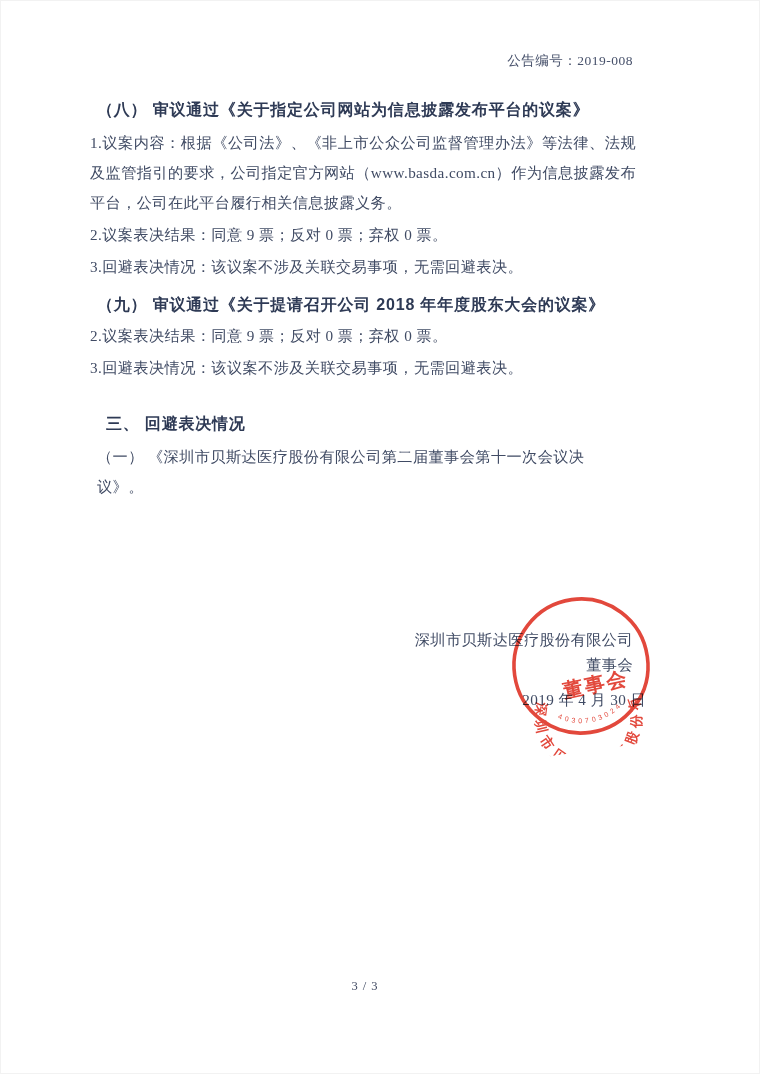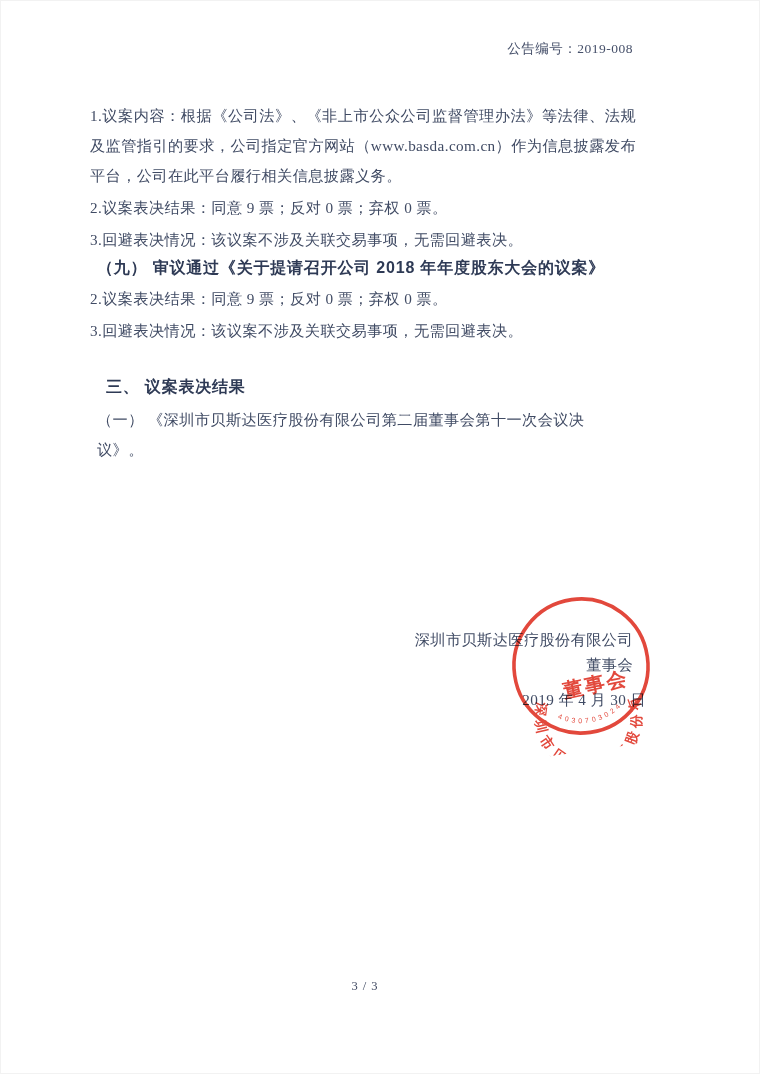--- a/index.html
+++ b/index.html
@@ -9,42 +9,42 @@
     height: 1074px;
     margin: 0 auto;
     background: #ffffff;
     overflow: hidden;
     font-family: "Liberation Serif", "DejaVu Serif", serif;
     color: #3f4961;
     box-shadow: inset 0 0 0 1px #f2f2f2;
   }
   .doc-number {
     position: absolute;
-    top: 40px;
+    top: 52px;
     right: 127px;
     font-size: 13.5px;
     letter-spacing: 0.5px;
     color: #46506a;
   }
   .content {
     position: absolute;
     left: 88px;
     top: 99px;
     width: 550px;
   }
   .section-heading {
     font-family: "Liberation Sans", "DejaVu Sans", sans-serif;
     font-weight: 700;
     font-size: 16px;
     line-height: 21px;
     color: #2e3a55;
     letter-spacing: 0.8px;
     margin: 0 0 8px 9px;
   }
-  .section-heading.second { margin-top: 2px; margin-bottom: 6px; }
+  .section-heading.second { margin-top: 12px; margin-bottom: 6px; }
   .para {
     margin: 2px;
     font-size: 15.2px;
     line-height: 30px;
     letter-spacing: 0.4px;
     text-align: justify;
     color: #404b64;
   }
   .docs-heading {
     font-family: "Liberation Sans", "DejaVu Sans", sans-serif;
@@ -116,29 +116,30 @@
 </style>
 </head>
 <body>
 
 <div class="page">
 
   <div class="doc-number">公告编号：2019-008</div>
 
   <div class="content">
 
+    <h2 class="section-heading">（八）  审议通过《关于指定公司网站为信息披露发布平台的议案》</h2>
     <p class="para">1.议案内容：根据《公司法》、《非上市公众公司监督管理办法》等法律、法规及监管指引的要求，公司指定官方网站（www.basda.com.cn）作为信息披露发布平台，公司在此平台履行相关信息披露义务。</p>
     <p class="para">2.议案表决结果：同意 9 票；反对 0 票；弃权 0 票。</p>
     <p class="para">3.回避表决情况：该议案不涉及关联交易事项，无需回避表决。</p>
 
     <h2 class="section-heading second">（九）  审议通过《关于提请召开公司 2018 年年度股东大会的议案》</h2>
     <p class="para">2.议案表决结果：同意 9 票；反对 0 票；弃权 0 票。</p>
     <p class="para">3.回避表决情况：该议案不涉及关联交易事项，无需回避表决。</p>
 
-    <h2 class="docs-heading">三、  议案表决结果</h2>
+    <h2 class="docs-heading">三、  回避表决情况</h2>
     <p class="doc-item">（一） 《深圳市贝斯达医疗股份有限公司第二届董事会第十一次会议决议》。</p>
 
   </div>
 
   <div class="signature">
     <div class="company-line">深圳市贝斯达医疗股份有限公司</div>
     <div class="board-line">董事会</div>
     <div class="date-line">2019 年 4 月 30 日</div>
   </div>
 

